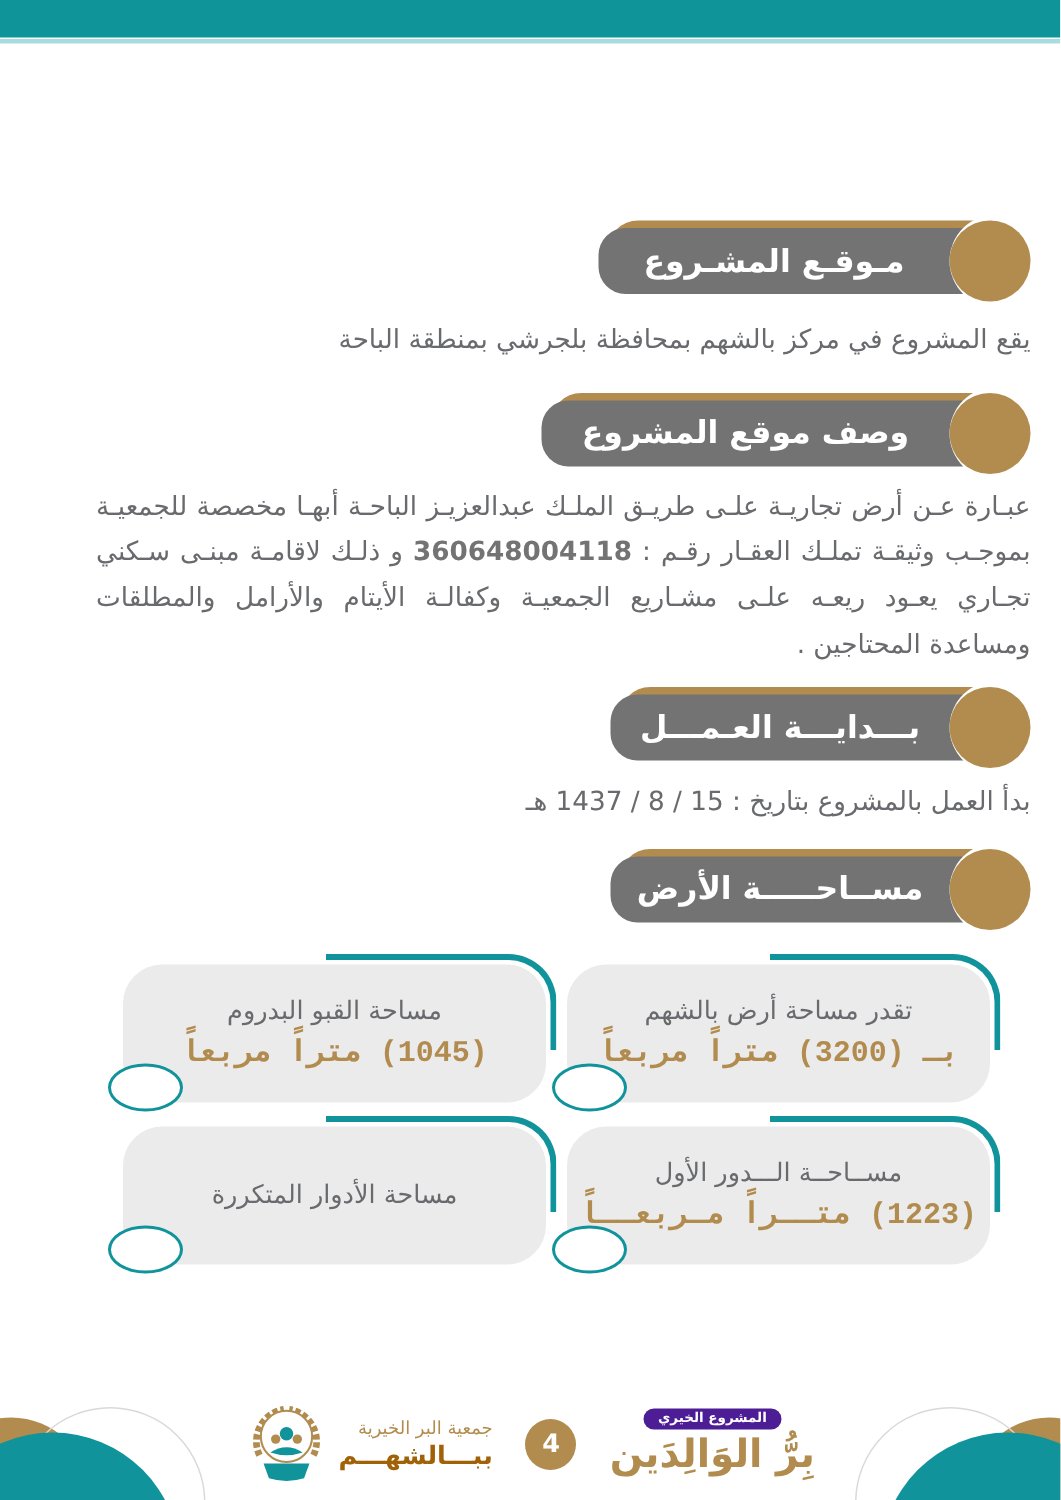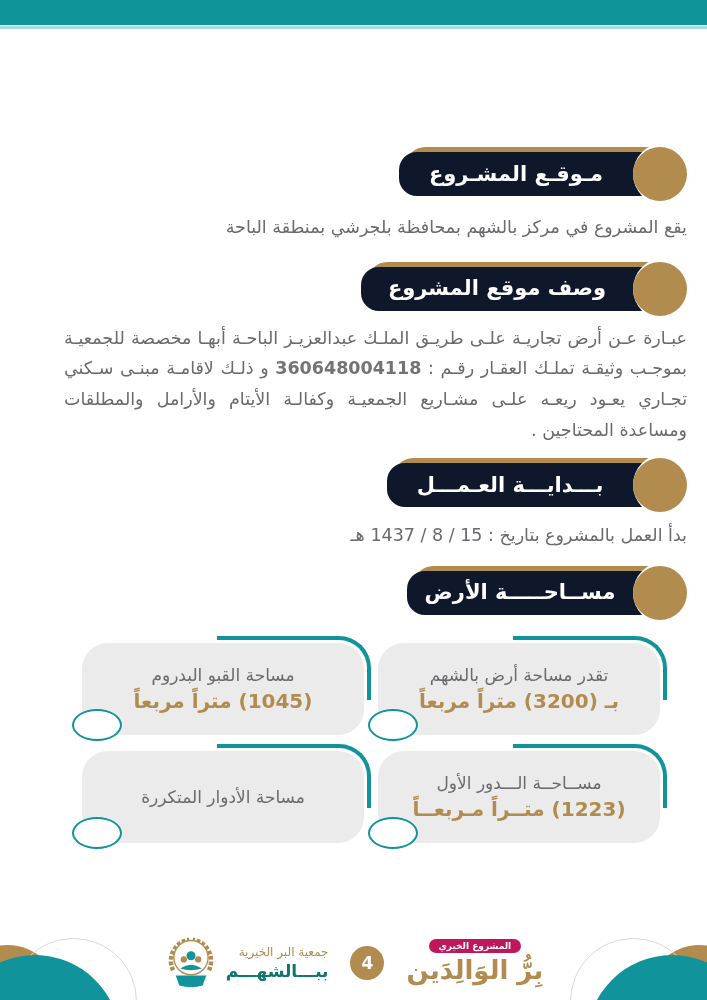--- a/index.html
+++ b/index.html
@@ -20,21 +20,21 @@
 
   
   .section-header{
     position:relative;height:44px;margin:0 16px 0 auto;
   }
   .hdr-gold-offset{
     position:absolute;top:-5px;right:5px;left:6px;bottom:8px;
     background:#b28c4e;border-radius:22px;
   }
   .hdr-pill{
-    position:absolute;inset:0;background:#0f172a;border-radius:18px;
+    position:absolute;inset:0;background:#737373;border-radius:18px;
     display:flex;align-items:center;justify-content:center;
     padding-right:58px;box-sizing:border-box;
   }
   .hdr-title{color:#ffffff;font-weight:bold;font-size:21px;line-height:1;}
   .hdr-circle-outer{
     position:absolute;right:-4px;top:50%;transform:translateY(-50%);
     width:62px;height:62px;background:#ffffff;border-radius:50%;
   }
   .hdr-circle{
     position:absolute;left:0;top:4px;width:54px;height:54px;
@@ -62,44 +62,44 @@
   .card-corner{
     position:absolute;top:-7px;right:-7px;width:150px;height:60px;
     border-top:4px solid #10939b;border-right:4px solid #10939b;
     border-top-right-radius:32px;
   }
   .card-body{
     position:absolute;inset:0;display:flex;flex-direction:column;
     align-items:center;justify-content:center;gap:4px;
   }
   .card-label{color:#696a6d;font-size:17px;}
-  .card-value{color:#b28c4e;font-weight:bold;font-size:20px;}
+  .card-value{color:#b28c4e;font-weight:bold;font-size:20px;font-family:Liberation Mono, monospace;}
   .card-ellipse{
     position:absolute;bottom:-6px;left:-10px;width:46px;height:28px;
     background:#ffffff;border:2px solid #10939b;border-radius:50%;
   }
 
   
   .footer{
     position:absolute;bottom:8px;left:0;right:0;
     display:flex;justify-content:center;align-items:center;gap:22px;
     direction:ltr;z-index:5;
   }
   .charity-group{display:flex;align-items:center;gap:8px;}
   .charity-names{text-align:right;direction:rtl;}
   .charity-name-top{color:#b28c4e;font-size:12px;line-height:1.3;}
-  .charity-name-bottom{color:#0f766e;font-weight:bold;font-size:17px;line-height:1.2;}
+  .charity-name-bottom{color:#a16207;font-weight:bold;font-size:17px;line-height:1.2;}
   .page-circle{
     width:34px;height:34px;border-radius:50%;background:#b28c4e;
     display:flex;align-items:center;justify-content:center;
     color:#ffffff;font-weight:bold;font-size:17px;
   }
   .project-logo-group{display:flex;flex-direction:column;align-items:center;gap:2px;}
   .project-badge{
-    background:#be185d;color:#ffffff;font-size:9px;font-weight:bold;
+    background:#4c1d95;color:#ffffff;font-size:9px;font-weight:bold;
     border-radius:8px;padding:2px 10px;direction:rtl;
   }
   .project-logo-text{
     color:#b28c4e;font-weight:bold;font-size:26px;direction:rtl;line-height:1.2;text-align:center;
   }
 
   
   .deco{position:absolute;border-radius:50%;}
   .bl-gold{left:-45px;bottom:-50px;width:105px;height:105px;background:#b28c4e;}
   .bl-white{left:10px;bottom:-65px;width:125px;height:125px;border:1.5px solid #d9d9d9;background:transparent;}
@@ -134,21 +134,21 @@
       <div class="hdr-gold-offset"></div>
       <div class="hdr-pill">
         <span class="hdr-title">وصف موقع المشروع</span>
       </div>
       <div class="hdr-circle-outer">
         <div class="hdr-circle"></div>
       </div>
     </div>
     <p class="body-text justified" style="margin-top:12px;"><span>عبـارة عـن أرض تجاريـة علـى طريـق الملـك عبدالعزيـز الباحـة أبهـا مخصصة للجمعيـة بموجـب وثيقـة تملـك العقـار رقـم : </span><b class="deed-number" dir="ltr">360648004118</b><span> و ذلـك لاقامـة مبنـى سـكني تجـاري يعـود ريعـه علـى مشـاريع الجمعيـة وكفالـة الأيتام والأرامل والمطلقات ومساعدة المحتاجين .</span></p>
 
-    <div class="section-header" style="width:284px;margin-top:18px;padding-left:20px;">
+    <div class="section-header" style="width:284px;margin-top:18px;">
       <div class="hdr-gold-offset"></div>
       <div class="hdr-pill">
         <span class="hdr-title">بـــدايـــة العـمـــل</span>
       </div>
       <div class="hdr-circle-outer">
         <div class="hdr-circle"></div>
       </div>
     </div>
     <p class="body-text" style="margin-top:13px;">بدأ العمل بالمشروع بتاريخ : 15 / 8 / 1437 هـ</p>
 

